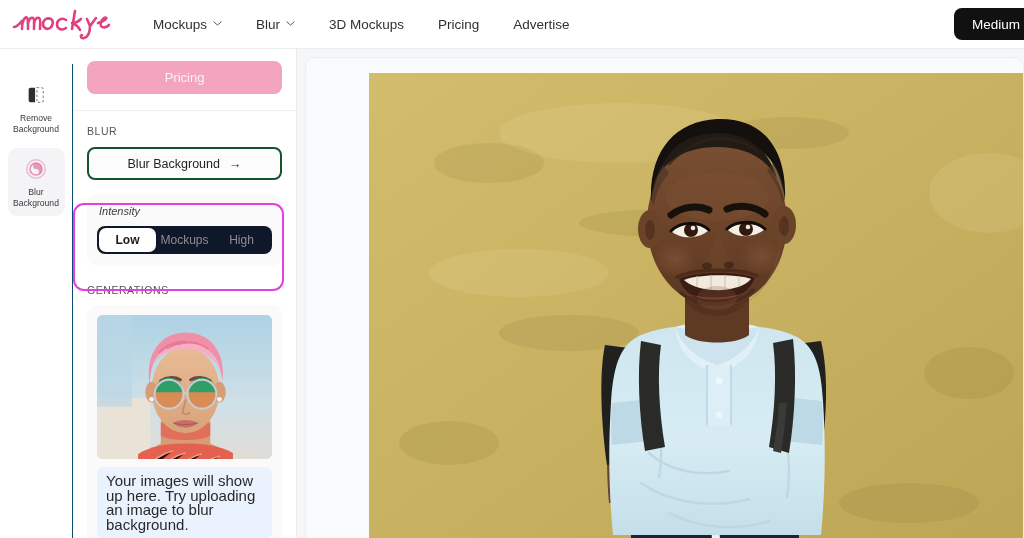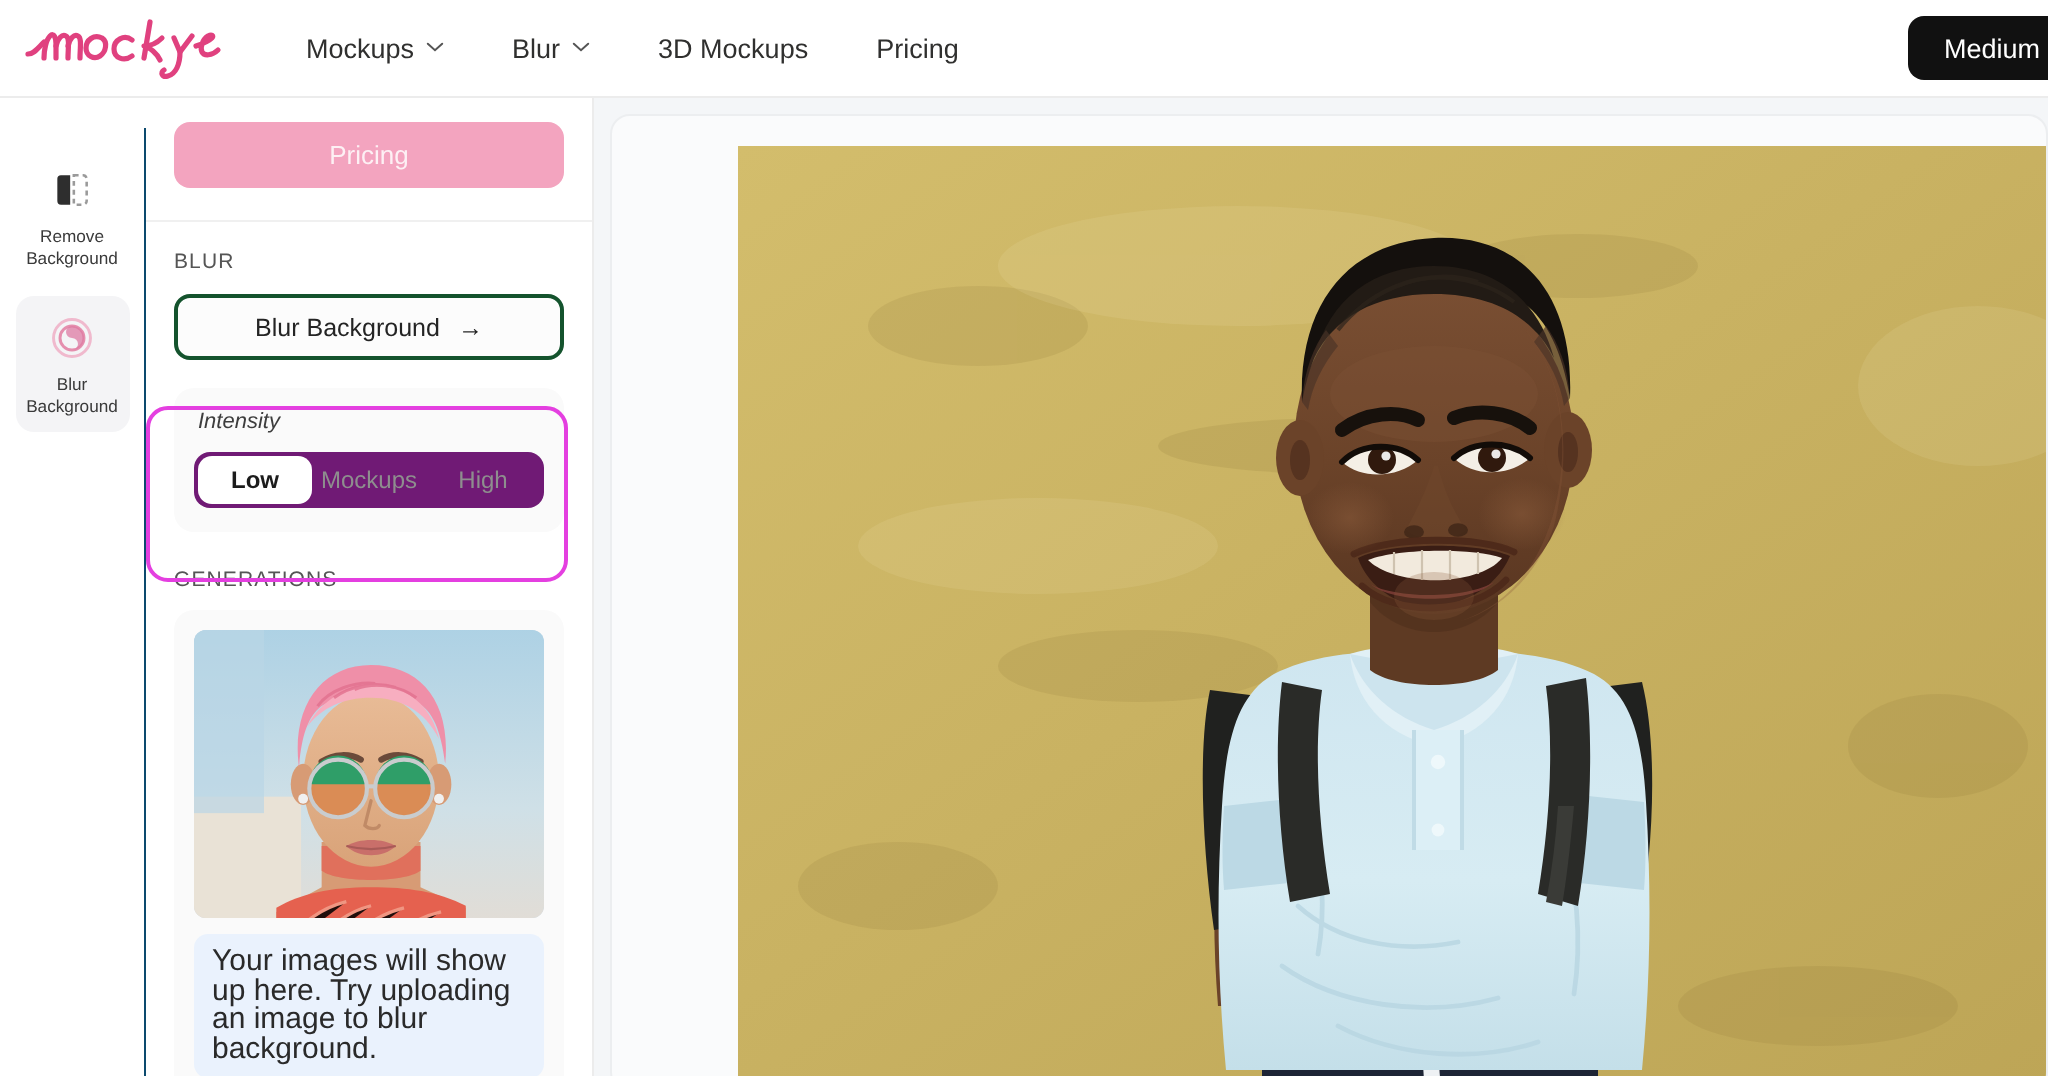--- a/index.html
+++ b/index.html
@@ -102,21 +102,21 @@
   }
   .arrow-r { display: inline-block; }
 
   .intensity-card {
     margin: 14px 14px 0 14px;
     background: #fafafa; border-radius: 10px;
     padding: 11px 10px 12px 10px;
   }
   .intensity-label { font-size: 11px; color: #3d3d3d; margin-bottom: 9px; padding-left: 2px; font-style: italic; }
   .seg {
-    background: #701a75; border-radius: 8px;
+    background: #0f172a; border-radius: 8px;
     height: 28px; display: flex; padding: 2px;
   }
   .seg-opt {
     flex: 1; height: 24px; border-radius: 7px;
     font-size: 12px; color: #8e8e8e;
     display: flex; align-items: center; justify-content: center;
     cursor: pointer;
   }
   .seg-opt.selected { background: #ffffff; color: #1c1c1c; font-weight: 600; }
 
@@ -202,20 +202,23 @@
         <svg width="9" height="9" viewBox="0 0 10 10">
             <path d="M1 3.2 L5 6.8 L9 3.2" stroke="#555" stroke-width="1.1" fill="none" stroke-linecap="round"></path>
           </svg>
       </span>
     </div>
     <div class="nav-item">
       <span>3D Mockups</span>
     </div>
     <div class="nav-item">
       <span>Pricing</span>
+    </div>
+    <div class="nav-item">
+      <span>Advertise</span>
     </div>
   </div>
 
   <div class="upgrade-btn">
     <span>Medium</span>
   </div>
 </div>
 
 <div class="rail">
 

